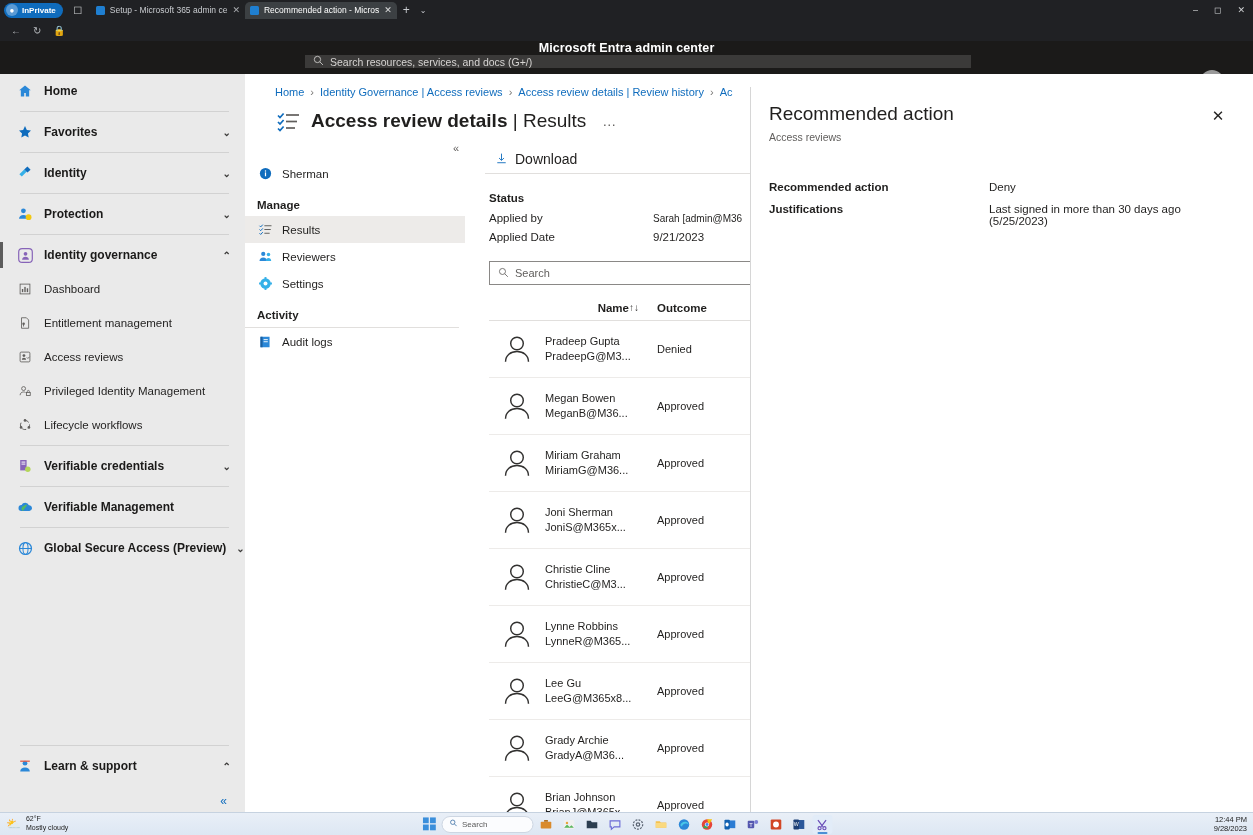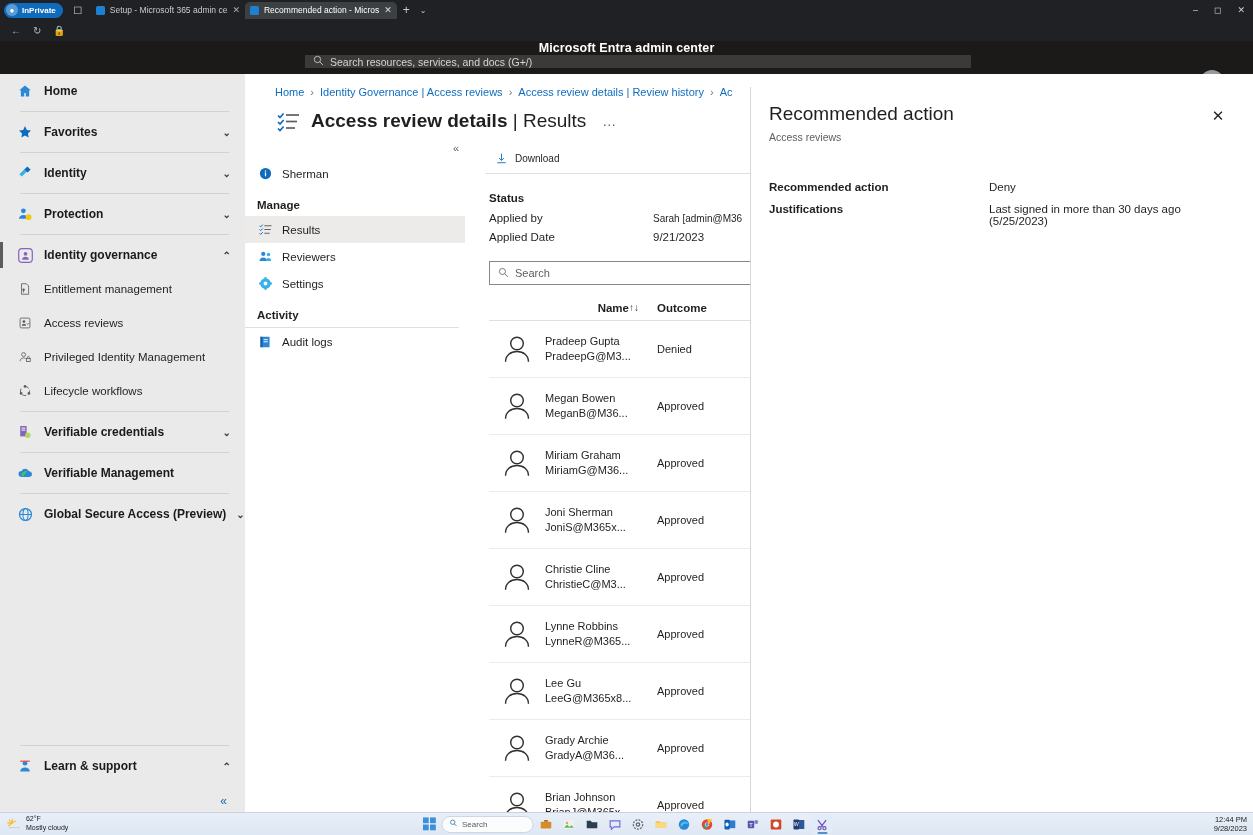--- a/index.html
+++ b/index.html
@@ -172,21 +172,21 @@
 
   
   .content { flex: 1 1 auto; min-width: 0; padding: 10px 0 0 12px; }
   .cmd-bar {
     display: flex; align-items: center; gap: 6px;
     height: 30px; padding-left: 4px;
     border-bottom: 1px solid #e1dfdd; margin-right: 0;
   }
   .cmd-btn {
     display: flex; align-items: center; gap: 7px;
-    font-size: 10px; color: #201f1e; padding: 0 6px; height: 26px;
+    font-size: 14px; color: #201f1e; padding: 0 6px; height: 26px;
   }
   .cmd-ico { color: #0f6cbd; font-size: 13px; display: flex; align-items: center; }
 
   .status-title {
     font-size: 11.5px; font-weight: 700; color: #201f1e;
     margin: 18px 0 8px 4px;
   }
   .kv-row {
     display: flex; font-size: 11.5px; color: #201f1e;
     margin: 0 0 7px 4px; align-items: baseline;
@@ -426,20 +426,31 @@
           <svg width="17" height="17" viewBox="0 0 20 20">
               <rect x="2" y="2" width="16" height="16" rx="4" fill="none" stroke="#8764b8" stroke-width="1.4"></rect>
               <circle cx="10" cy="8" r="2.2" fill="#8764b8"></circle>
               <path d="M6 15c0-2.2 1.8-3.4 4-3.4s4 1.2 4 3.4z" fill="#8764b8"></path>
             </svg>
         </span>
         <span class="gnav-label">Identity governance</span>
         <span class="gnav-chev">⌃</span>
       </div>
 
+      <div class="gnav-row sub">
+        <span class="gnav-ico">
+          <svg width="14" height="14" viewBox="0 0 20 20">
+              <rect x="3" y="3" width="14" height="14" fill="none" stroke="#605e5c" stroke-width="1.2"></rect>
+              <rect x="5.5" y="10" width="2" height="4.5" fill="#605e5c"></rect>
+              <rect x="9" y="7" width="2" height="7.5" fill="#605e5c"></rect>
+              <rect x="12.5" y="9" width="2" height="5.5" fill="#605e5c"></rect>
+            </svg>
+        </span>
+        <span class="gnav-label">Dashboard</span>
+      </div>
 
       <div class="gnav-row sub">
         <span class="gnav-ico">
           <svg width="14" height="14" viewBox="0 0 20 20">
               <path d="M5 2.5h7l3.2 3.2V17.5H5z" fill="none" stroke="#605e5c" stroke-width="1.2"></path>
               <circle cx="8" cy="11" r="1.8" fill="#605e5c"></circle>
               <rect x="7.4" y="12" width="1.2" height="3" fill="#605e5c"></rect>
             </svg>
         </span>
         <span class="gnav-label">Entitlement management</span>

